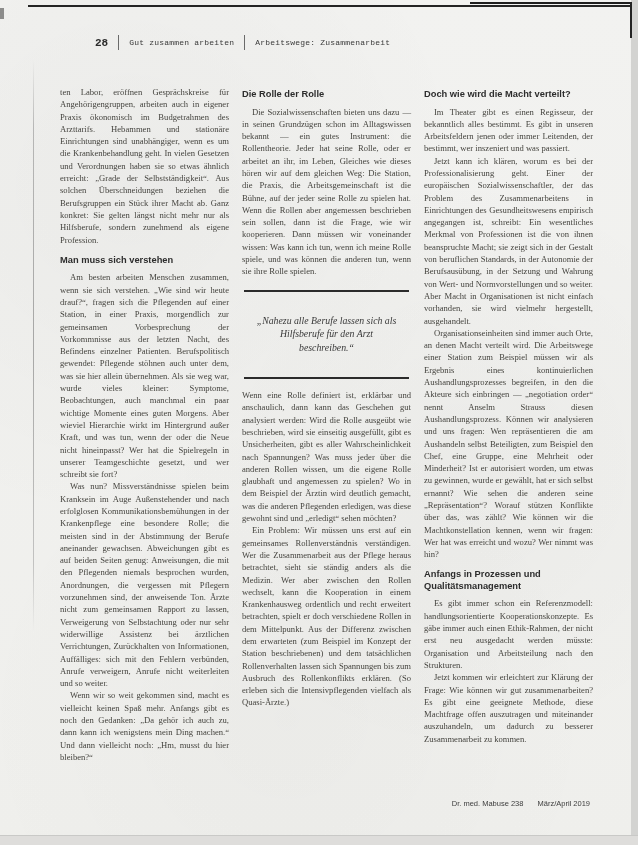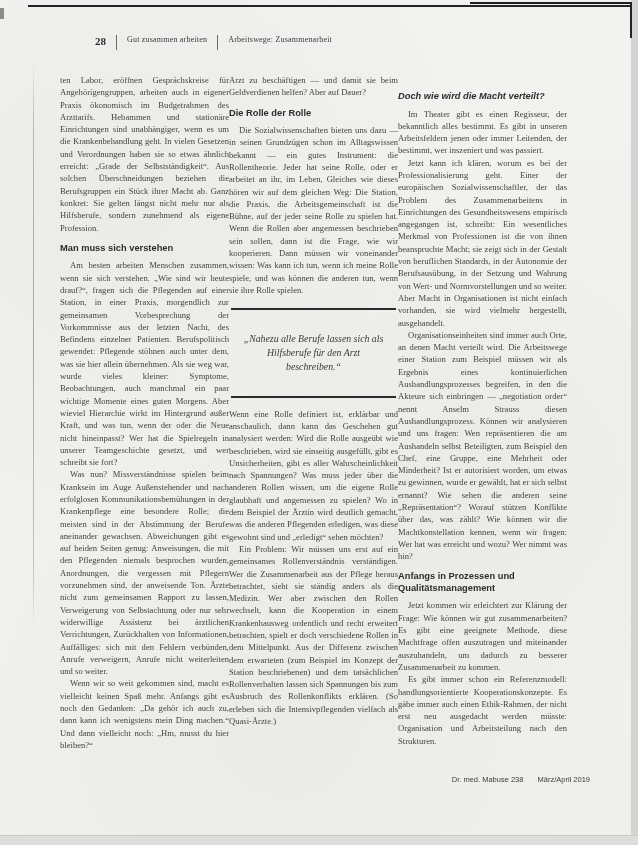--- a/index.html
+++ b/index.html
@@ -26,62 +26,62 @@
   .scan-right  { position:absolute; right:6px; top:2px; width:2px; height:36px; background:#242424; }
   .corner-tick { position:absolute; left:0; top:8px; width:4px; height:11px; background:#4a4a4a; opacity:.6; }
   .gutter {
     position:absolute; left:33px; top:58px; width:1px; height:575px; opacity:.55;
     background:linear-gradient(#f1f1ef, #8a8a8a 12%, #6d6d6d 50%, #9c9c9c 88%, #f1f1ef);
   }
 
   
   .header {
     position:absolute; left:95px; top:35px;
-    display:flex; gap:10px;
-    font-family:Liberation Serif, serif; color:#333;
+    display:flex; align-items:center; gap:10px;
+    font-family:Liberation Mono, monospace; color:#333;
     filter: blur(0.25px);
   }
   .page-num   { font-size:11px; font-weight:bold; color:#2c2c2c; }
   .vdiv       { width:1px; height:15px; background:#6a6a6a; }
   .head-label { font-size:8px; letter-spacing:.2px; color:#3a3a3a; }
 
   
   .columns {
-    position:absolute; left:60px; top:74px;
-    display:flex; 
+    position:absolute; left:60px; top:86px;
+    display:flex; gap:13px;
     filter: blur(0.32px);
   }
   .column { width:169px; }
   .para {
     font-family:"Liberation Serif", serif;
     font-size:8.6px; line-height:12.3px;
     text-align:justify; color:#45443f;
     margin:0;
   }
   .para.indent { text-indent:10px; }
   .heading {
     font-family:"Liberation Sans", sans-serif;
     font-weight:bold; font-size:9.3px; line-height:11.5px;
     color:#2d2d2d; margin:9px 0 5px 0;
   }
-  .column .heading:first-child { margin-top:17px;font-style:italic; }
+  .column .heading:first-child { margin-top:3px; }
   .quote-box {
     margin:12px 2px 10px 2px;
     border-top:2px solid #2b2b2b;
     border-bottom:2px solid #2b2b2b;
     padding:22px 11px;
     text-align:center;
     font-family:"Liberation Serif", serif;
     font-style:italic; font-size:9.8px; line-height:13.8px;
     color:#3a3a3a;
   }
 
   
   .footer {
-    position:absolute; right:48px; top:775px;
+    position:absolute; right:48px; top:799px;
     display:flex; gap:14px;
     font-family:"Liberation Sans", sans-serif;
     font-size:7.5px; color:#3d3d3d;
     filter: blur(0.25px);
   }
 </style>
 </head>
 <body>
 
 <div class="page">
@@ -103,35 +103,34 @@
 
   <div class="columns">
     <div class="column">
         <p class="para">ten Labor, eröffnen Gesprächskreise für Angehörigengruppen, arbeiten auch in eigener Praxis ökonomisch im Budgetrahmen des Arzttarifs. Hebammen und stationäre Einrichtungen sind unabhängiger, wenn es um die Krankenbehandlung geht. In vielen Gesetzen und Verordnungen haben sie so etwas ähnlich erreicht: „Grade der Selbstständigkeit“. Aus solchen Überschneidungen beziehen die Berufsgruppen ein Stück ihrer Macht ab. Ganz konkret: Sie gelten längst nicht mehr nur als Hilfsberufe, sondern zunehmend als eigene Profession.</p>
         <h2 class="heading">Man muss sich verstehen</h2>
         <p class="para indent">Am besten arbeiten Menschen zusammen, wenn sie sich verstehen. „Wie sind wir heute drauf?“, fragen sich die Pflegenden auf einer Station, in einer Praxis, morgendlich zur gemeinsamen Vorbesprechung der Vorkommnisse aus der letzten Nacht, des Befindens einzelner Patienten. Berufspolitisch gewendet: Pflegende stöhnen auch unter dem, was sie hier allein übernehmen. Als sie weg war, wurde vieles kleiner: Symptome, Beobachtungen, auch manchmal ein paar wichtige Momente eines guten Morgens. Aber wieviel Hierarchie wirkt im Hintergrund außer Kraft, und was tun, wenn der oder die Neue nicht hineinpasst? Wer hat die Spielregeln in unserer Teamgeschichte gesetzt, und wer schreibt sie fort?</p>
         <p class="para indent">Was nun? Missverständnisse spielen beim Kranksein im Auge Außenstehender und nach erfolglosen Kommunikationsbemühungen in der Krankenpflege eine besondere Rolle; die meisten sind in der Abstimmung der Berufe aneinander gewachsen. Abweichungen gibt es auf beiden Seiten genug: Anweisungen, die mit den Pflegenden niemals besprochen wurden, Anordnungen, die vergessen mit Pflegern vorzunehmen sind, der anweisende Ton. Ärzte nicht zum gemeinsamen Rapport zu lassen, Verweigerung von Selbstachtung oder nur sehr widerwillige Assistenz bei ärztlichen Verrichtungen, Zurückhalten von Informationen, Auffälliges: sich mit den Fehlern verbünden, Anrufe verweigern, Anrufe nicht weiterleiten und so weiter.</p>
         <p class="para indent">Wenn wir so weit gekommen sind, macht es vielleicht keinen Spaß mehr. Anfangs gibt es noch den Gedanken: „Da gehör ich auch zu, dann kann ich wenigstens mein Ding machen.“ Und dann vielleicht noch: „Hm, musst du hier bleiben?“</p>
       </div>
     <div class="column">
-        <p class="para">Arzt zu beschäftigen — und damit sie beim Geldverdienen helfen? Aber auf Dauer?</p>
         <h2 class="heading">Die Rolle der Rolle</h2>
         <p class="para indent">Die Sozialwissenschaften bieten uns dazu — in seinen Grundzügen schon im Alltagswissen bekannt — ein gutes Instrument: die Rollentheorie. Jeder hat seine Rolle, oder er arbeitet an ihr, im Leben, Gleiches wie dieses hören wir auf dem gleichen Weg: Die Station, die Praxis, die Arbeitsgemeinschaft ist die Bühne, auf der jeder seine Rolle zu spielen hat. Wenn die Rollen aber angemessen beschrieben sein sollen, dann ist die Frage, wie wir kooperieren. Dann müssen wir voneinander wissen: Was kann ich tun, wenn ich meine Rolle spiele, und was können die anderen tun, wenn sie ihre Rolle spielen.</p>
         <div class="quote-box">„Nahezu alle Berufe lassen sich als Hilfsberufe für den Arzt beschreiben.“</div>
         <p class="para">Wenn eine Rolle definiert ist, erklärbar und anschaulich, dann kann das Geschehen gut analysiert werden: Wird die Rolle ausgeübt wie beschrieben, wird sie einseitig ausgefüllt, gibt es Unsicherheiten, gibt es aller Wahrscheinlichkeit nach Spannungen? Was muss jeder über die anderen Rollen wissen, um die eigene Rolle glaubhaft und angemessen zu spielen? Wo in dem Beispiel der Ärztin wird deutlich gemacht, was die anderen Pflegenden erledigen, was diese gewohnt sind und „erledigt“ sehen möchten?</p>
         <p class="para indent">Ein Problem: Wir müssen uns erst auf ein gemeinsames Rollenverständnis verständigen. Wer die Zusammenarbeit aus der Pflege heraus betrachtet, sieht sie ständig anders als die Medizin. Wer aber zwischen den Rollen wechselt, kann die Kooperation in einem Krankenhausweg ordentlich und recht erweitert betrachten, spielt er doch verschiedene Rollen in dem Mittelpunkt. Aus der Differenz zwischen dem erwarteten (zum Beispiel im Konzept der Station beschriebenen) und dem tatsächlichen Rollenverhalten lassen sich Spannungen bis zum Ausbruch des Rollenkonflikts erklären. (So erleben sich die Intensivpflegenden vielfach als Quasi-Ärzte.)</p>
       </div>
     <div class="column">
         <h2 class="heading">Doch wie wird die Macht verteilt?</h2>
         <p class="para indent">Im Theater gibt es einen Regisseur, der bekanntlich alles bestimmt. Es gibt in unseren Arbeitsfeldern jenen oder immer Leitenden, der bestimmt, wer inszeniert und was passiert.</p>
         <p class="para indent">Jetzt kann ich klären, worum es bei der Professionalisierung geht. Einer der europäischen Sozialwissenschaftler, der das Problem des Zusammenarbeitens in Einrichtungen des Gesundheitswesens empirisch angegangen ist, schreibt: Ein wesentliches Merkmal von Professionen ist die von ihnen beanspruchte Macht; sie zeigt sich in der Gestalt von beruflichen Standards, in der Autonomie der Berufsausübung, in der Setzung und Wahrung von Wert- und Normvorstellungen und so weiter. Aber Macht in Organisationen ist nicht einfach vorhanden, sie wird vielmehr hergestellt, ausgehandelt.</p>
         <p class="para indent">Organisationseinheiten sind immer auch Orte, an denen Macht verteilt wird. Die Arbeitswege einer Station zum Beispiel müssen wir als Ergebnis eines kontinuierlichen Aushandlungsprozesses begreifen, in den die Akteure sich einbringen — „negotiation order“ nennt Anselm Strauss diesen Aushandlungsprozess. Können wir analysieren und uns fragen: Wen repräsentieren die am Aushandeln selbst Beteiligten, zum Beispiel den Chef, eine Gruppe, eine Mehrheit oder Minderheit? Ist er autorisiert worden, um etwas zu gewinnen, wurde er gewählt, hat er sich selbst ernannt? Wie sehen die anderen seine „Repräsentation“? Worauf stützen Konflikte über das, was zählt? Wie können wir die Machtkonstellation kennen, wenn wir fragen: Wer hat was erreicht und wozu? Wer nimmt was hin?</p>
         <h2 class="heading">Anfangs in Prozessen und Qualitätsmanagement</h2>
+        <p class="para indent">Es gibt immer schon ein Referenzmodell: handlungsorientierte Kooperationskonzepte. Es gäbe immer auch einen Ethik-Rahmen, der nicht erst neu ausgedacht werden müsste: Organisation und Arbeitsteilung nach den Strukturen.</p>
         <p class="para indent">Jetzt kommen wir erleichtert zur Klärung der Frage: Wie können wir gut zusammenarbeiten? Es gibt eine geeignete Methode, diese Machtfrage offen auszutragen und miteinander auszuhandeln, um dadurch zu besserer Zusammenarbeit zu kommen.</p>
-        <p class="para indent">Es gibt immer schon ein Referenzmodell: handlungsorientierte Kooperationskonzepte. Es gäbe immer auch einen Ethik-Rahmen, der nicht erst neu ausgedacht werden müsste: Organisation und Arbeitsteilung nach den Strukturen.</p>
       </div>
   </div>
 
   <div class="footer">
     <span>Dr. med. Mabuse 238</span>
     <span>März/April 2019</span>
   </div>
 </div>
 
 </body></html>

